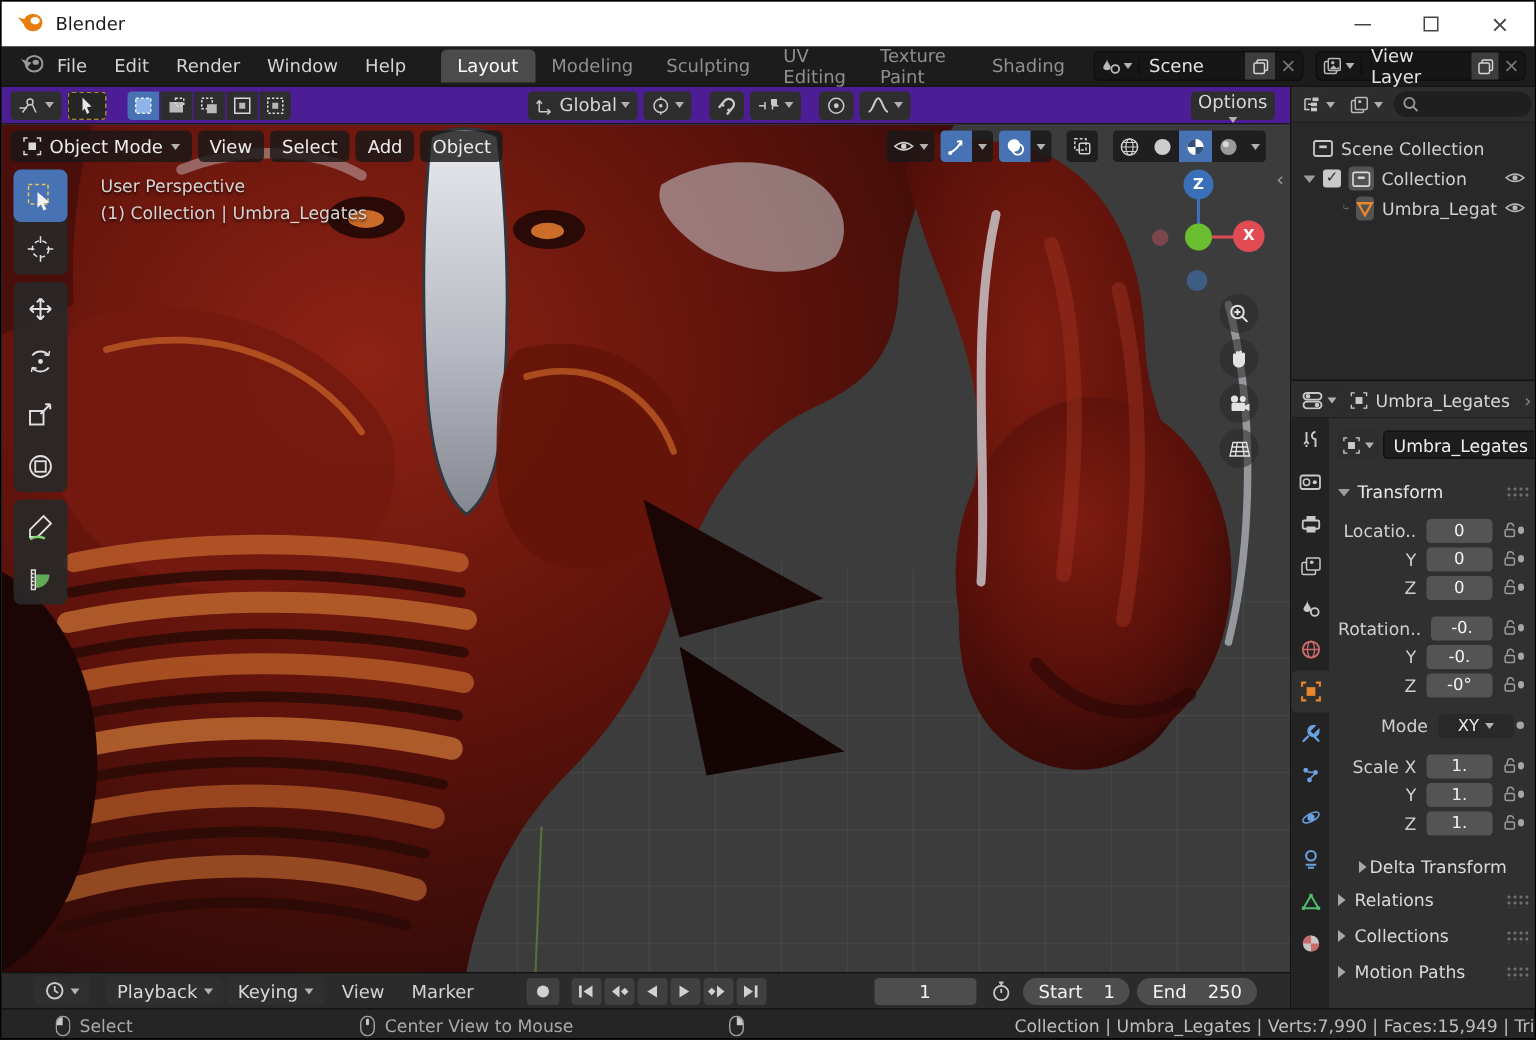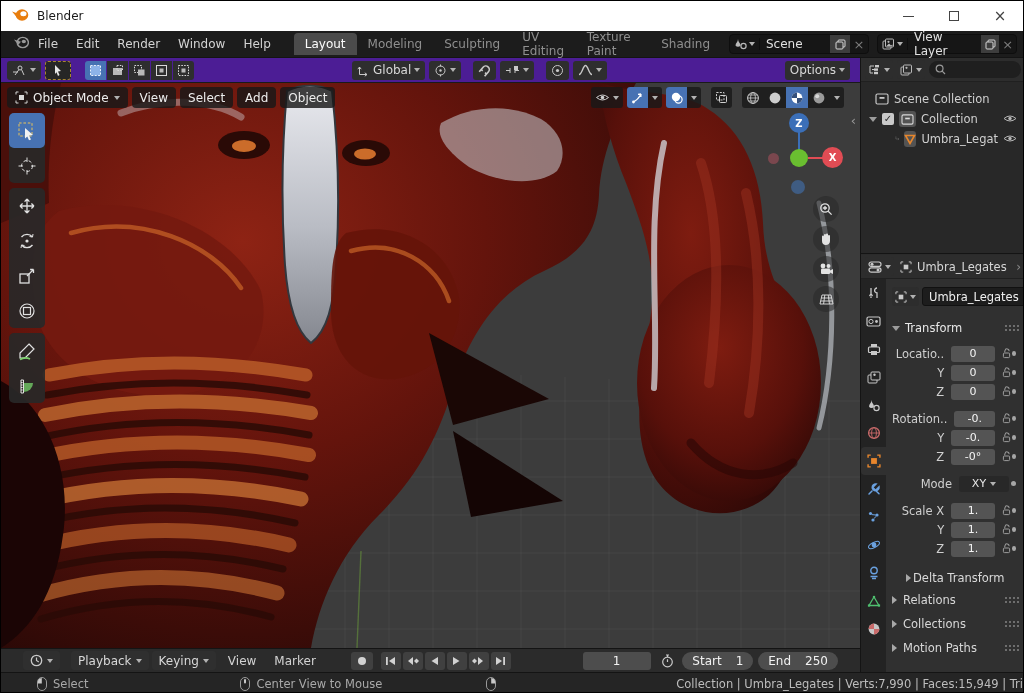--- a/index.html
+++ b/index.html
@@ -40,21 +40,21 @@
   .ts-btn { display:flex; align-items:center; gap:3px; background:#2e2e2e; border-radius:3px;
     height:19px; padding:0 5px; margin-right:4px; }
   .ts-active-tool { border:1px dashed #a7862d; background:#262626; width:26px; justify-content:center; }
   .selmode { display:flex; gap:1px; margin:0 10px; }
   .selmode .sm { width:21px; height:19px; display:flex; align-items:center; justify-content:center;
     background:#2e2e2e; }
   .selmode .sm:first-child { border-radius:3px 0 0 3px; background:#4772b3; }
   .selmode .sm:last-child { border-radius:0 3px 3px 0; }
   .chev { width:0; height:0; border-left:3.5px solid transparent; border-right:3.5px solid transparent;
     border-top:4.5px solid #b2b2b2; display:inline-block; }
-  .options-btn { margin-left:auto; }
+  .options-btn { margin-left:auto;flex-direction:column; }
   
   .viewport { position:absolute; left:0; top:82px; width:859px; height:565px; background:#3c3c3c; overflow:hidden; }
   .vp-svg { position:absolute; left:0; top:0; }
   .vp-header { position:absolute; left:6px; top:4px; display:flex; align-items:center; gap:4px; }
   .vbtn { display:flex; align-items:center; gap:5px; background:rgba(24,24,24,0.82); border-radius:4px;
     height:21px; padding:0 8px; color:#ededed; }
   .vp-right { position:absolute; right:16px; top:4px; display:flex; align-items:center; gap:4px; }
   .ibtn { display:flex; align-items:center; justify-content:center; background:rgba(24,24,24,0.82);
     height:21px; padding:0 4px; border-radius:3px; gap:3px; }
   .ibtn.blue { background:#4772b3; }
@@ -464,20 +464,24 @@
               <circle cx="7" cy="7" r="5.4" fill="#9a9a9a"></circle>
               <circle cx="5.2" cy="5.2" r="2" fill="#d8d8d8"></circle>
             </svg>
         </span>
         <span class="ibtn" style="border-radius:0 3px 3px 0">
             <span class="chev"></span>
           </span>
       </span>
     </div>
 
+    <div class="vp-overlay-text">
+      <div>User Perspective</div>
+      <div>(1) Collection | Umbra_Legates</div>
+    </div>
 
     <div class="vp-toolbar">
       <div class="tb-group">
         <span class="tb-btn active">
           <svg width="20" height="20" viewBox="0 0 20 20">
               <rect x="2" y="2" width="13" height="13" fill="none" stroke="#e8c25a" stroke-dasharray="2.6 1.8"></rect>
               <path d="M8 7 L16 14 L12 14.6 L14 18.5 L12 19.3 L10.3 15.4 L8 17.5Z" fill="#f2f2f2"></path>
             </svg>
         </span>
         <span class="tb-btn">

